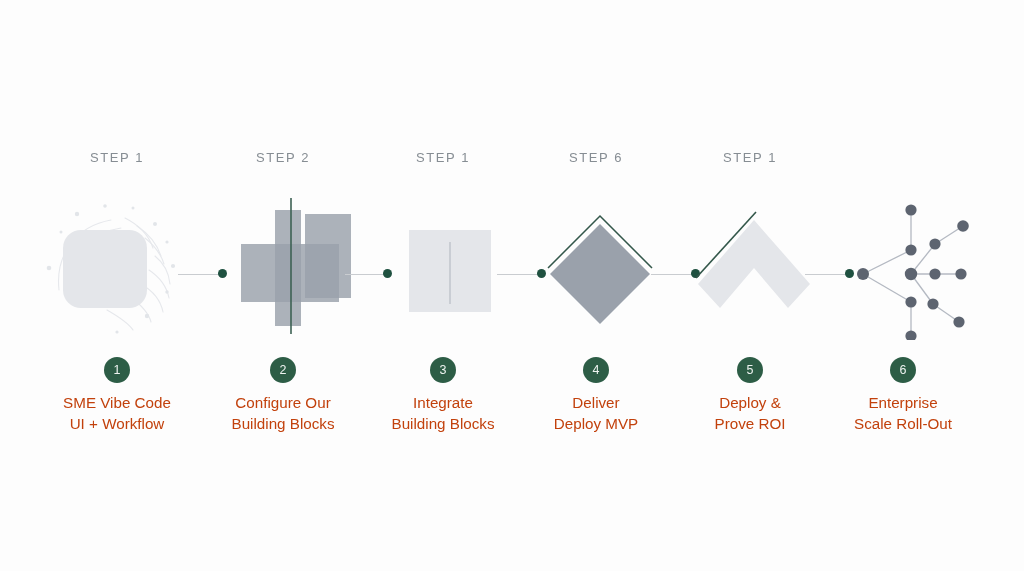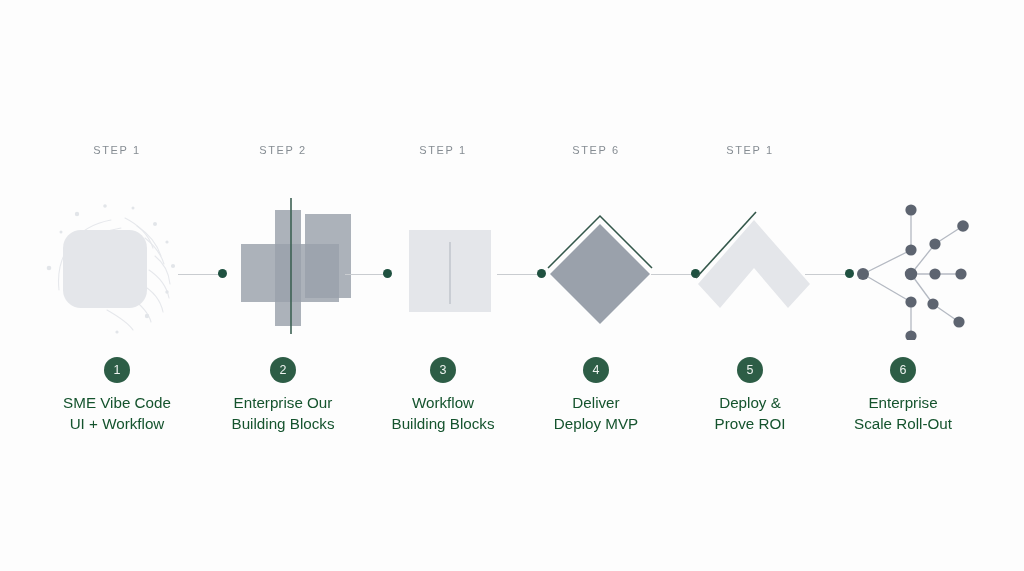--- a/index.html
+++ b/index.html
@@ -14,24 +14,24 @@
 
   .step{
     position:absolute;
     top:0;
     width:170px;
     height:571px;
   }
 
   .step-kicker{
     position:absolute;
-    top:144px;
+    top:150px;
     left:0;right:0;
     text-align:center;
-    font-size:11px;
+    font-size:13px;
     letter-spacing:1.6px;
     color:#868d93;
     font-weight:400;
   }
 
   .art{
     position:absolute;
     top:192px;
     left:0;right:0;
     height:148px;
@@ -53,21 +53,21 @@
     font-weight:400;
   }
 
   .caption{
     position:absolute;
     top:392px;
     left:-12px;right:-12px;
     text-align:center;
     font-size:15.2px;
     line-height:21px;
-    color:#14532d;
+    color:#c2410c;
   }
   .caption .l2{display:block;}
 
   .connector{
     position:absolute;
     height:10px;
     top:269px;
   }
   .connector .line{
     position:absolute;
@@ -141,41 +141,41 @@
         <g fill="#9aa1ab" fill-opacity="0.82">
           <rect x="72" y="18" width="26" height="116"></rect>
           <rect x="102" y="22" width="46" height="84"></rect>
           <rect x="38" y="52" width="98" height="58"></rect>
         </g>
         <line x1="88" y1="6" x2="88" y2="142" stroke="#3d6153" stroke-width="1.6"></line>
       </svg>
     </div>
     <div class="badge">2</div>
     <div class="caption">
-      <span>Enterprise Our</span>
+      <span>Configure Our</span>
       <span class="l2">Building Blocks</span>
     </div>
   </div>
 
   <div class="connector" style="left:345px;width:46px;">
     <div class="line"></div>
     <div class="dot"></div>
   </div>
 
   <div class="step" style="left:358px;">
     <div class="step-kicker">STEP 1</div>
     <div class="art">
       <svg width="160" height="148" viewBox="0 0 160 148">
         <rect x="46" y="38" width="82" height="82" fill="#e4e6ea"></rect>
         <line x1="87" y1="50" x2="87" y2="112" stroke="#b7bcc4" stroke-width="1.2"></line>
       </svg>
     </div>
     <div class="badge">3</div>
     <div class="caption">
-      <span>Workflow</span>
+      <span>Integrate</span>
       <span class="l2">Building Blocks</span>
     </div>
   </div>
 
   <div class="connector" style="left:497px;width:48px;">
     <div class="line"></div>
     <div class="dot"></div>
   </div>
 
   <div class="step" style="left:511px;">

